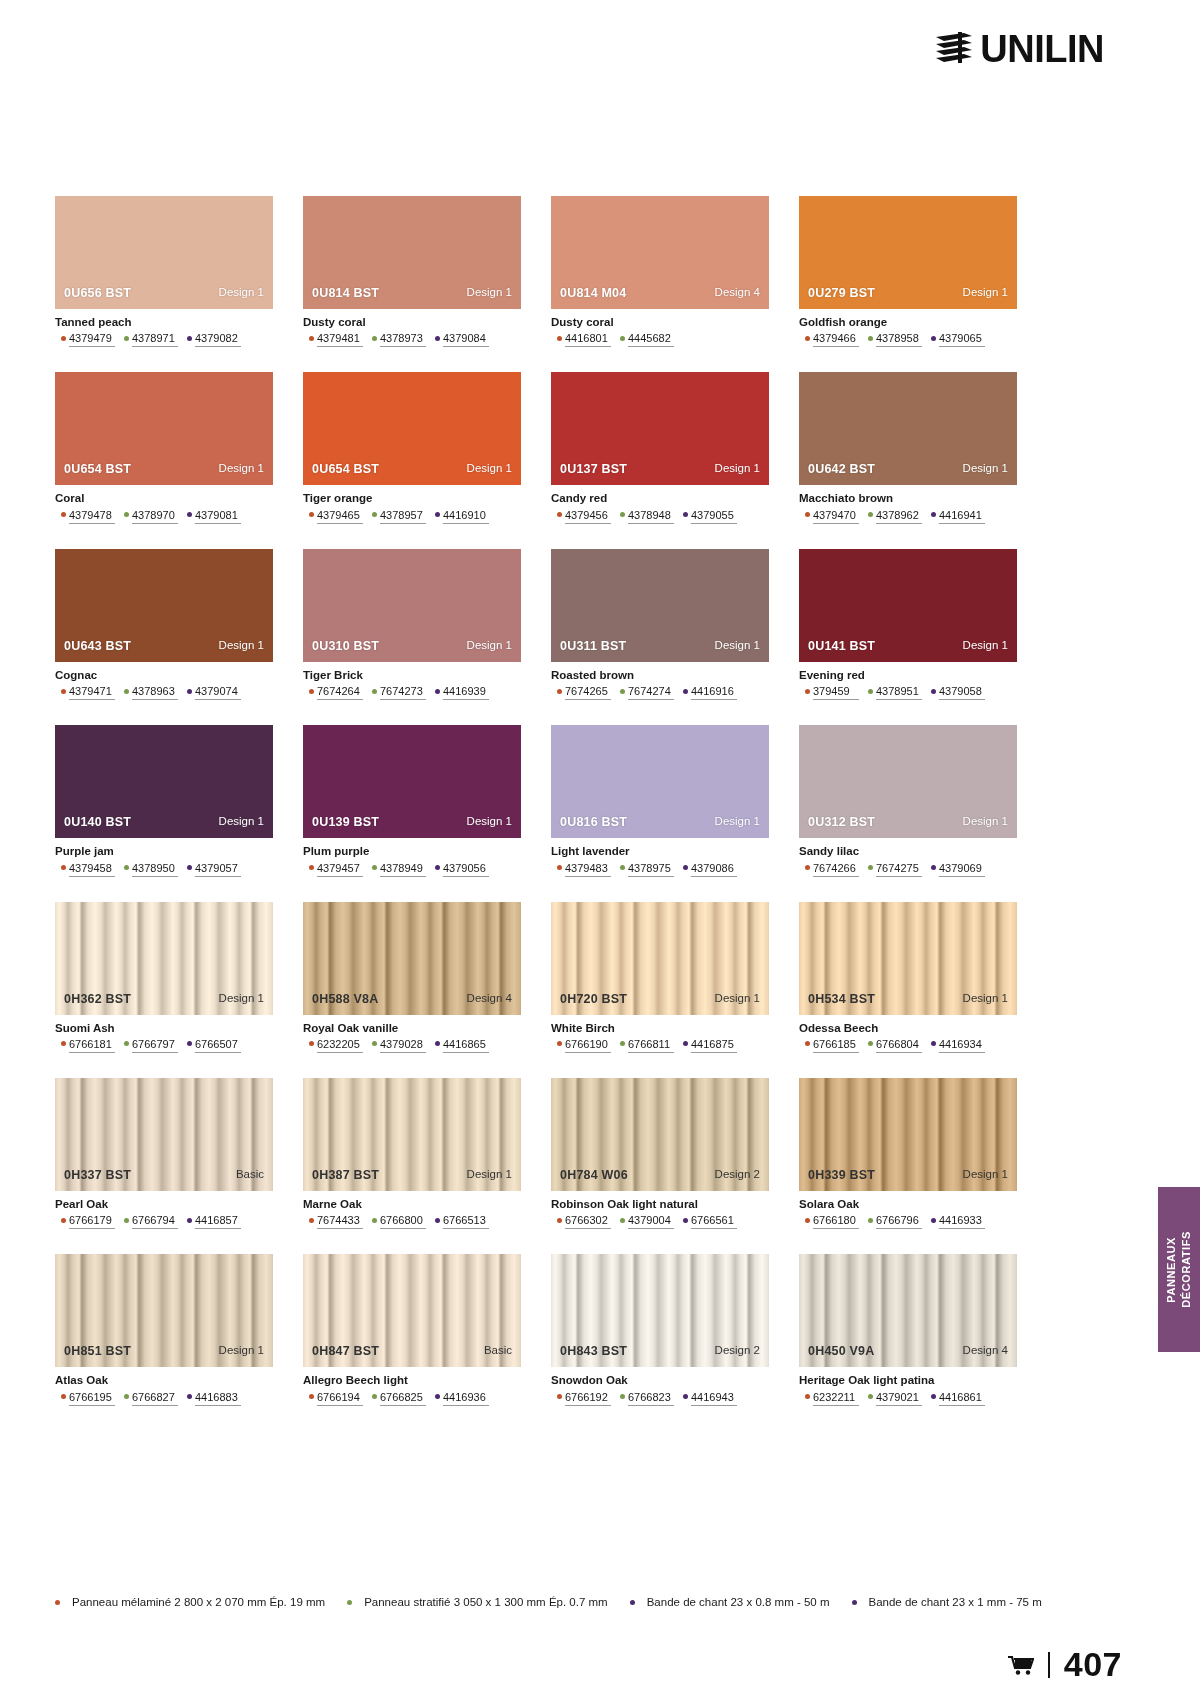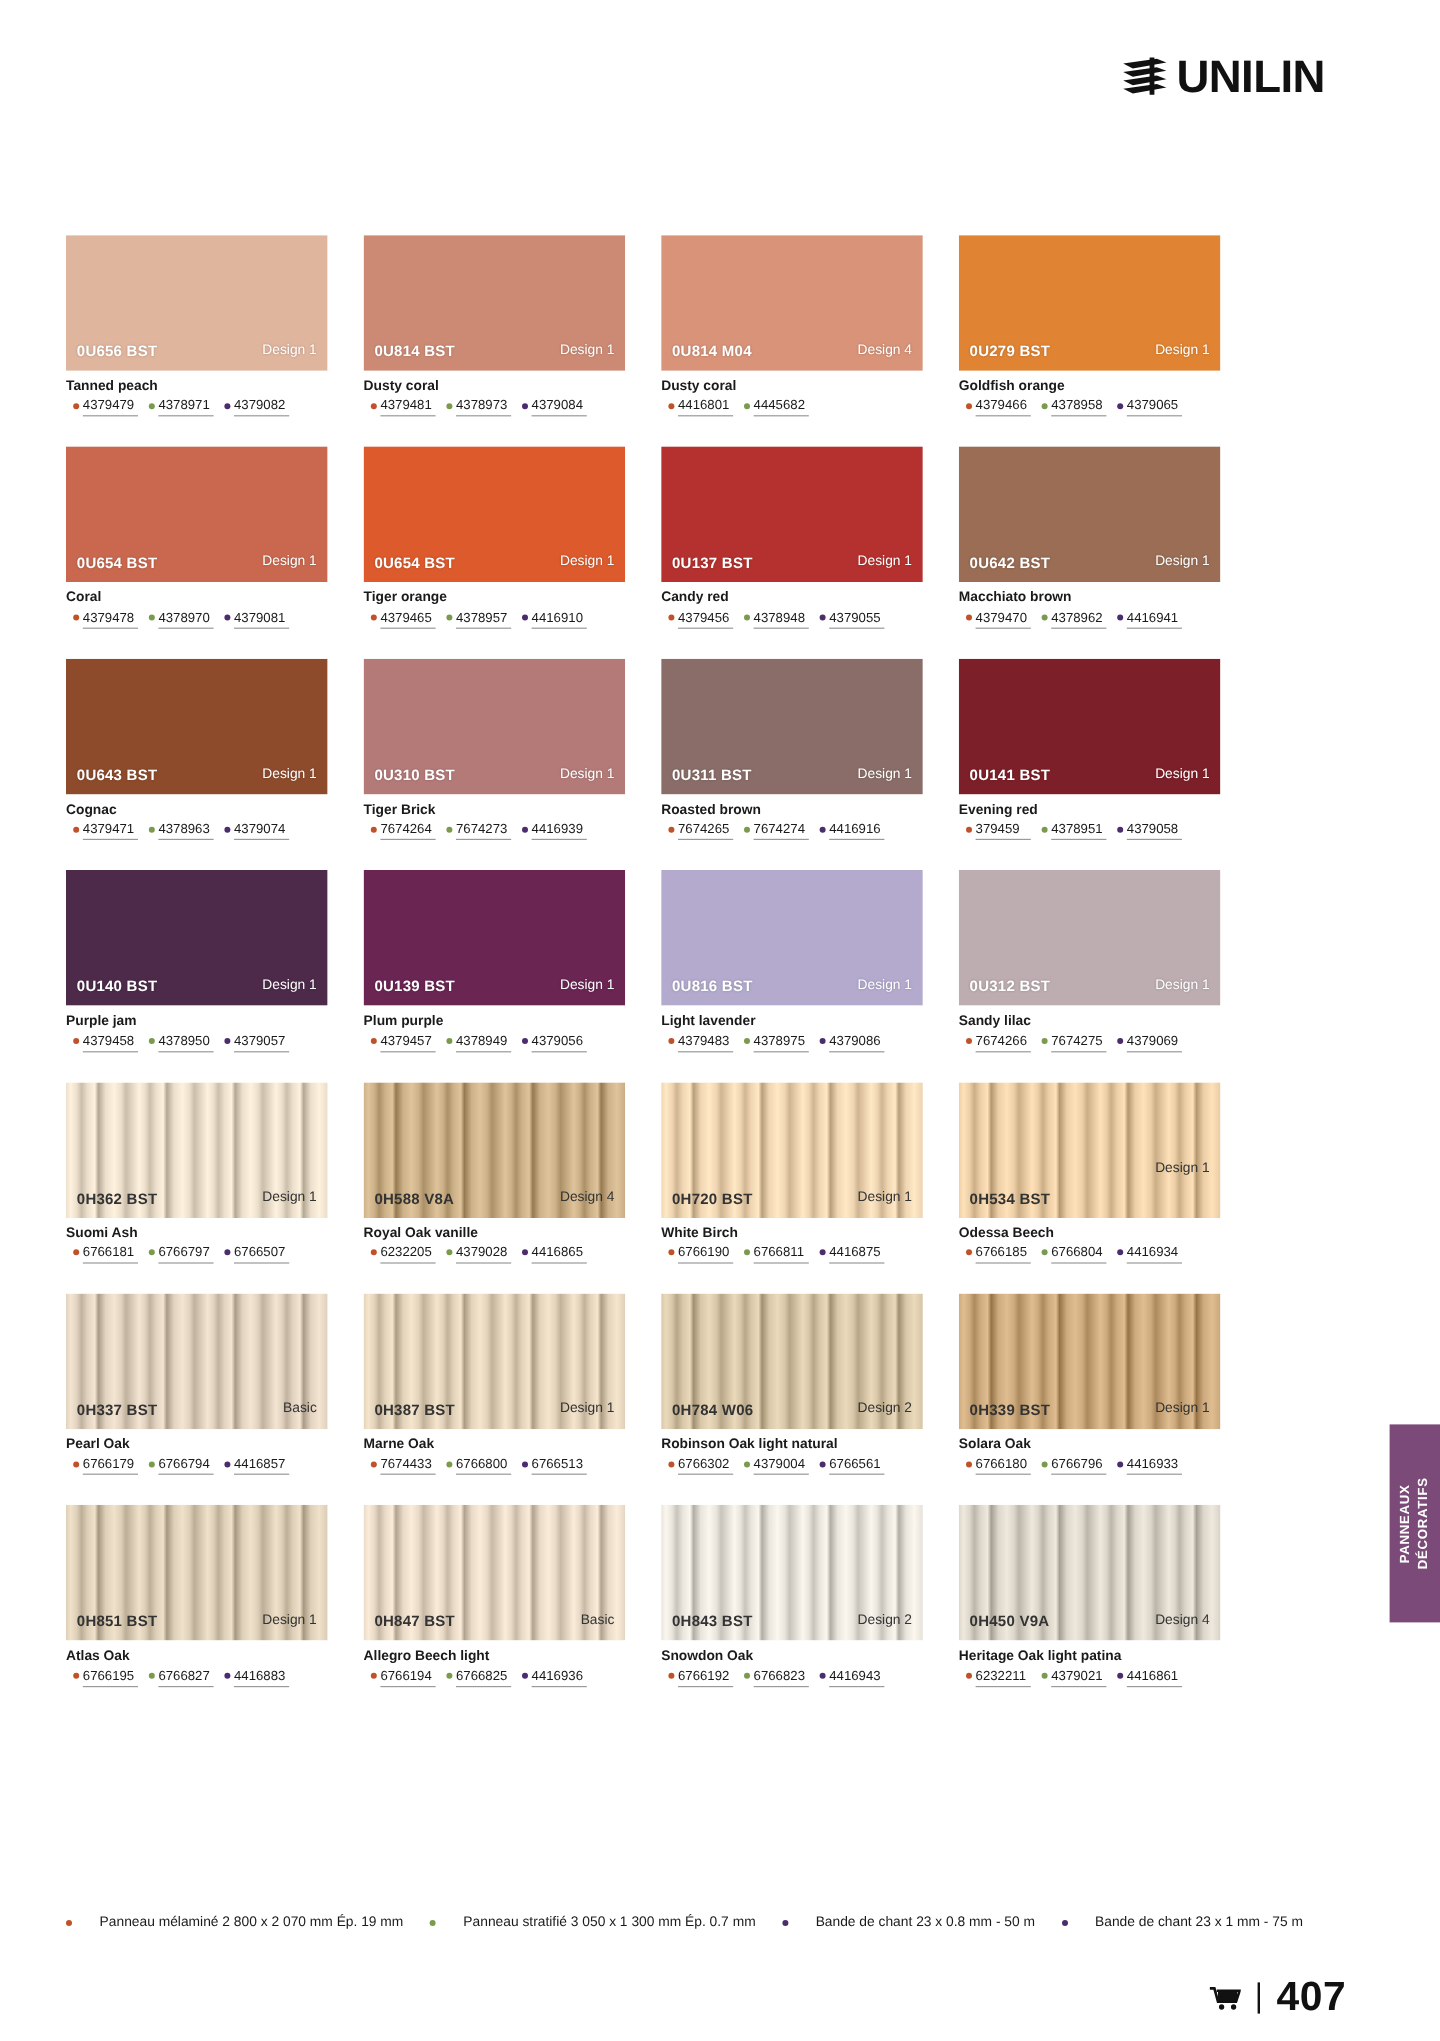--- a/index.html
+++ b/index.html
@@ -13,21 +13,21 @@
   .page {
     position: relative;
     width: 1200px;
     height: 1701px;
     background: #fff;
   }
 
   
   .header {
     position: absolute;
-    top: 44px;
+    top: 28px;
     right: 96px;
     display: flex;
     align-items: center;
     gap: 6px;
   }
   .logo-mark { width: 40px; height: 38px; display:block; }
   .logo-text {
     font-size: 38px;
     font-weight: bold;
     letter-spacing: -0.5px;
@@ -148,21 +148,21 @@
     position: absolute;
     left: 55px;
     top: 1596px;
     display: flex;
     align-items: center;
     gap: 22px;
     font-size: 11.5px;
     color: #1a1a1a;
     white-space: nowrap;
   }
-  .legend-item { display: flex; align-items: center; gap: 23px; }
+  .legend-item { display: flex; align-items: center; gap: 12px; }
 
   
   .bottom-bar {
     position: absolute;
     left: 0; right: 0;
     top: 1645px;
     display: flex;
     align-items: center;
     justify-content: flex-end;
     padding-right: 78px;
@@ -821,21 +821,21 @@
               <span>4416875</span>
             </div>
             <div class="ref-underline"></div>
           </div>
         </div>
       </div>
       <div class="card">
         <div class="swatch">
           <div class="grain" style="background: repeating-linear-gradient(90deg, rgb(236, 207, 166) 0px, rgb(254, 225, 184) 4px, rgb(236, 207, 166) 9px, rgb(203, 174, 133) 13px, rgb(236, 207, 166) 18px, rgb(254, 225, 184) 24px, rgb(180, 151, 110) 27px, rgb(236, 207, 166) 33px, rgb(254, 225, 184) 40px, rgb(236, 207, 166) 46px, rgb(203, 174, 133) 50px, rgb(236, 207, 166) 57px);"></div>
           <div class="swatch-labels">
-            <div class="code" style="color: rgb(51, 51, 51); text-shadow: none; margin-top: 24px;">0H534 BST</div>
+            <div class="code" style="color: rgb(51, 51, 51); text-shadow: none;">0H534 BST</div>
             <div class="design" style="color: rgb(51, 51, 51); text-shadow: none;">Design 1</div>
           </div>
         </div>
         <div class="name">Odessa Beech</div>
         <div class="refs">
           <div class="ref">
             <div class="ref-line">
               <span class="dot" style="background: rgb(192, 82, 42);"></span>
               <span>6766185</span>
             </div>

